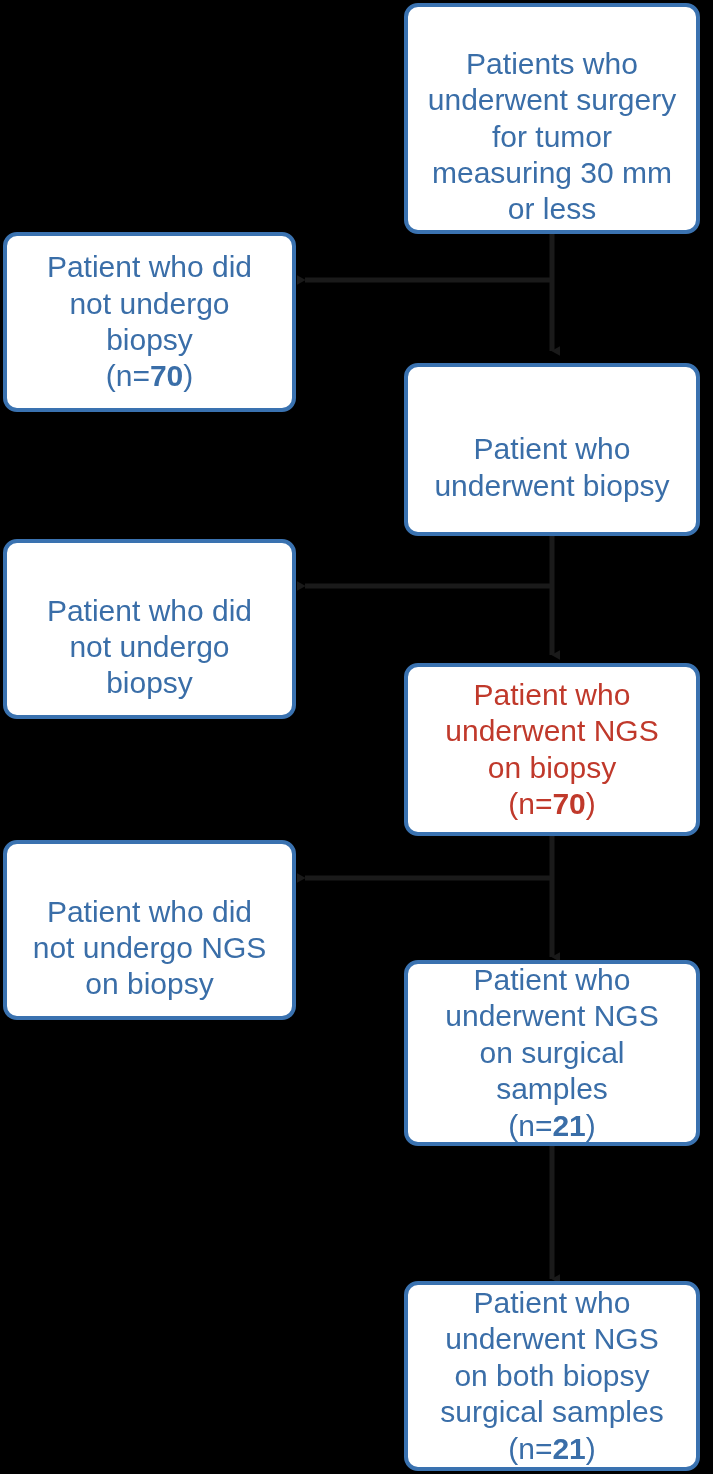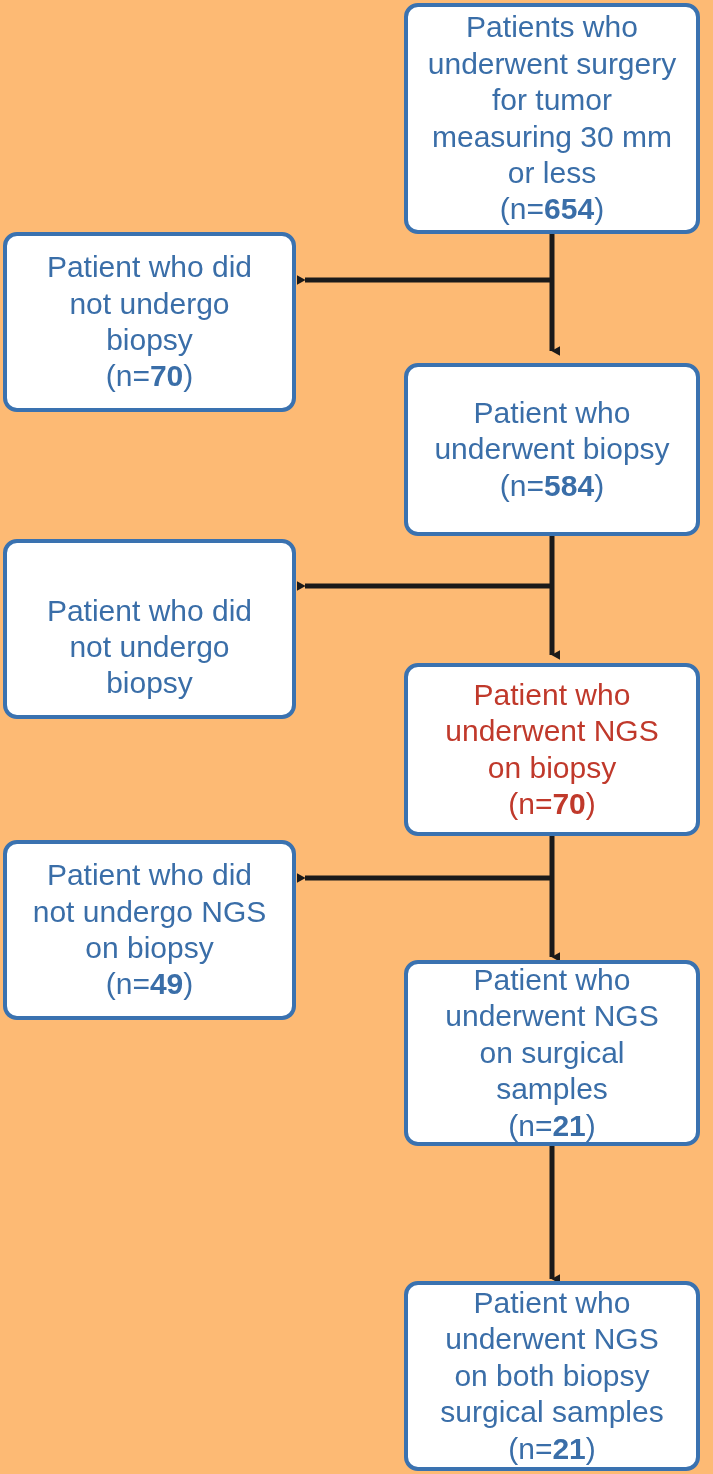--- a/index.html
+++ b/index.html
@@ -8,21 +8,21 @@
     background: #ffffff;
   }
   body {
     font-family: "Liberation Sans", sans-serif;
   }
   #flow {
     position: relative;
     width: 713px;
     height: 1474px;
     overflow: hidden;
-    background: #fdba74;
+    background: #000000;
   }
   #edges {
     position: absolute;
     left: 0;
     top: 0;
     width: 713px;
     height: 1474px;
     pointer-events: none;
   }
   .node {
@@ -85,38 +85,36 @@
     </g>
   </svg>
 
   <div class="node" style="left:404px; top:3px; width:296px; height:231px;">
     <div class="node-text">
       <span>Patients who
 underwent surgery
 for tumor
 measuring 30 mm
 or less</span>
-      <span class="count"><span>(n=</span><b>654</b><span>)</span></span>
     </div>
   </div>
 
   <div class="node" style="left:3px; top:232px; width:293px; height:180px;">
     <div class="node-text">
       <span>Patient who did
 not undergo
 biopsy</span>
       <span class="count"><span>(n=</span><b>70</b><span>)</span></span>
     </div>
   </div>
 
   <div class="node" style="left:404px; top:363px; width:296px; height:173px;">
     <div class="node-text">
       <span>Patient who
 underwent biopsy</span>
-      <span class="count"><span>(n=</span><b>584</b><span>)</span></span>
     </div>
   </div>
 
   <div class="node" style="left:3px; top:539px; width:293px; height:180px;">
     <div class="node-text">
       <span>Patient who did
 not undergo
 biopsy</span>
     </div>
   </div>
@@ -128,21 +126,20 @@
 on biopsy</span>
       <span class="count"><span>(n=</span><b>70</b><span>)</span></span>
     </div>
   </div>
 
   <div class="node" style="left:3px; top:840px; width:293px; height:180px;">
     <div class="node-text">
       <span>Patient who did
 not undergo NGS
 on biopsy</span>
-      <span class="count"><span>(n=</span><b>49</b><span>)</span></span>
     </div>
   </div>
 
   <div class="node" style="left:404px; top:960px; width:296px; height:186px;">
     <div class="node-text">
       <span>Patient who
 underwent NGS
 on surgical
 samples</span>
       <span class="count"><span>(n=</span><b>21</b><span>)</span></span>

